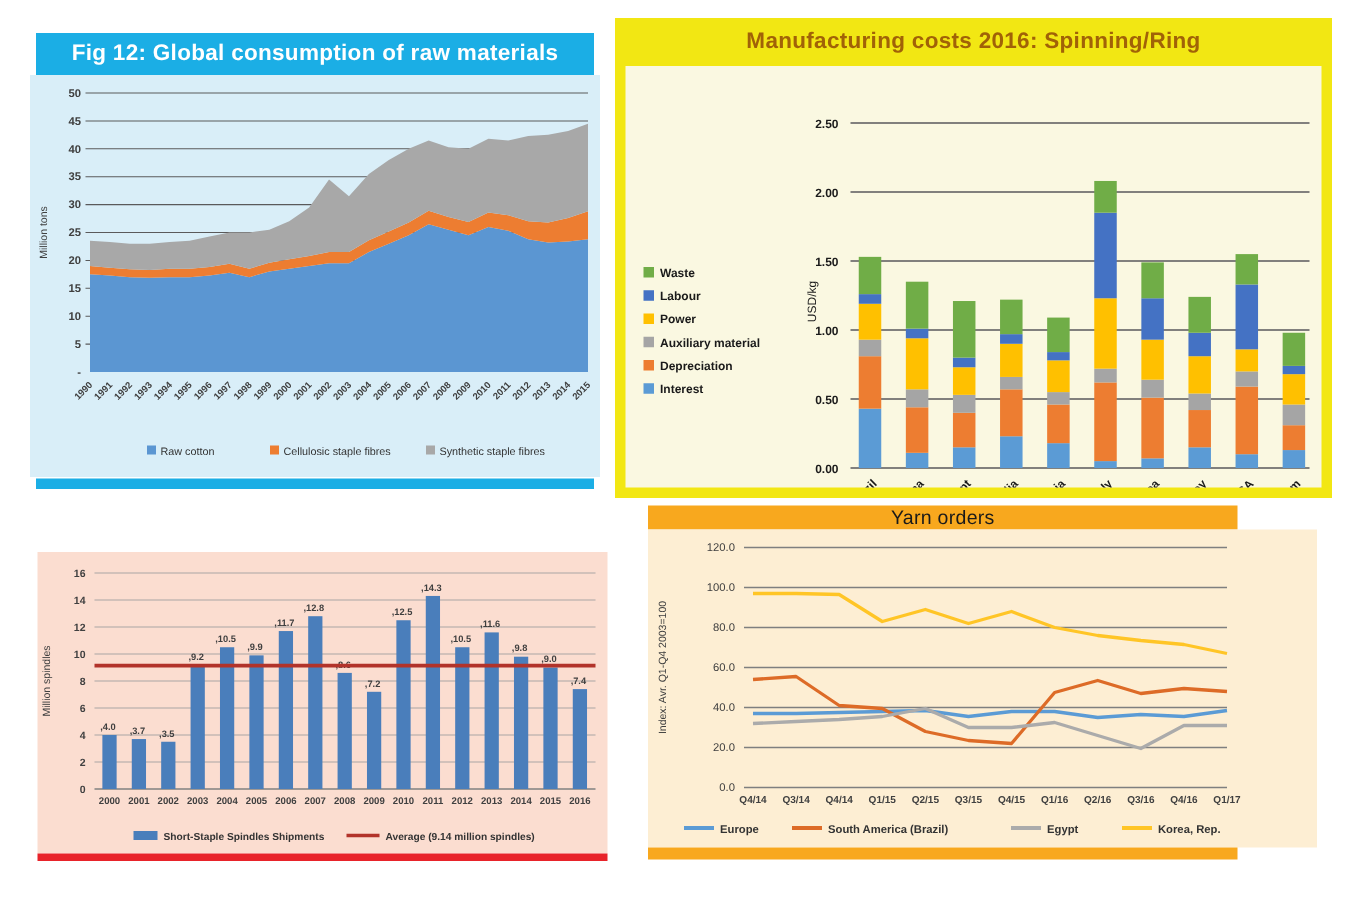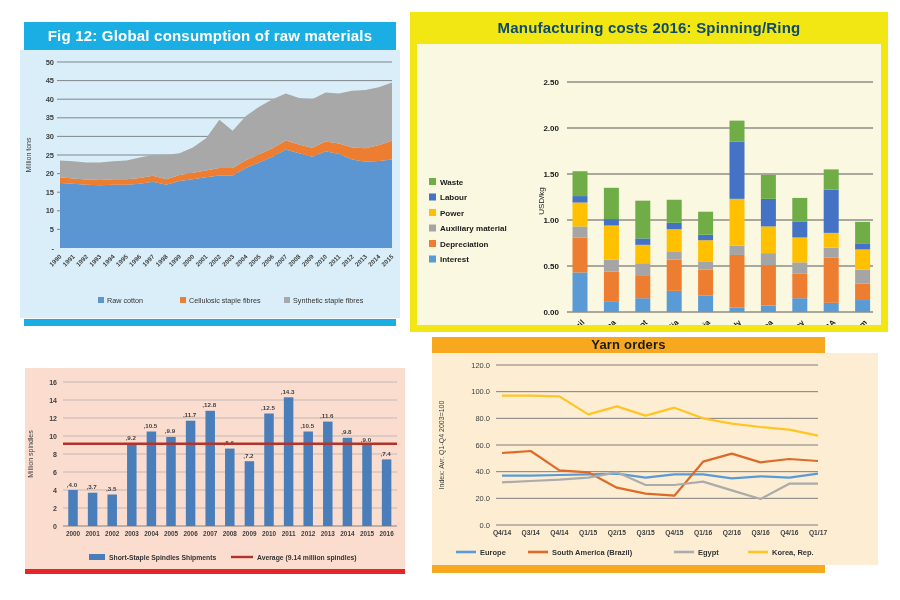--- a/index.html
+++ b/index.html
@@ -19,21 +19,21 @@
   #panel1{left:410px;top:12px;width:478px;height:320px;}
   #panel1 .panel-header{left:0;top:0;right:0;height:32px;line-height:32px;font-size:15px;}
   #panel1 .panel-body{left:7px;top:32px;width:464px;height:281px;}
 
   #panel2{left:25px;top:344px;width:380px;height:230px;}
   #panel2 .panel-header{left:0;top:0;right:0;height:24px;line-height:24px;font-size:13.5px;}
   #panel2 .panel-body{left:0;top:24px;width:380px;height:201px;}
   #panel2 .strip{left:0;bottom:0;right:0;height:5px;}
 
   #panel3{left:432px;top:337px;width:458px;height:236px;}
-  #panel3 .panel-header{left:0;top:0;width:393px;height:16px;line-height:16px;font-size:13px;font-weight:700;}
+  #panel3 .panel-header{left:0;top:0;width:393px;height:16px;line-height:16px;font-size:13px;font-weight:400;}
   #panel3 .panel-body{left:0;top:16px;width:446px;height:212px;}
   #panel3 .strip{left:0;top:228px;width:393px;height:8px;}
 </style>
 </head>
 <body>
 
 <div class="stage">
 
   <div class="panel" id="panel0">
     <div class="panel-header" style="background: rgb(27, 174, 229); color: rgb(255, 255, 255);">Fig 12: Global consumption of raw materials</div>
@@ -101,21 +101,21 @@
             <text x="169" y="253" font-size="7.2" fill="#333333">Cellulosic staple fibres</text>
             <rect x="264" y="247" width="6" height="6" fill="#A8A8A8"></rect>
             <text x="273" y="253" font-size="7.2" fill="#333333">Synthetic staple fibres</text>
           </g>
         </svg>
     </div>
     <div class="strip" style="background: rgb(27, 174, 229);"></div>
   </div>
 
   <div class="panel" id="panel1" style="background: rgb(242, 231, 19);">
-    <div class="panel-header" style="background: rgb(242, 231, 19); color: #0c4a6e; text-align: center;">Manufacturing costs 2016: Spinning/Ring</div>
+    <div class="panel-header" style="background: rgb(242, 231, 19); color: #a16207; text-align: center;">Manufacturing costs 2016: Spinning/Ring</div>
     <div class="panel-body" style="background: rgb(250, 248, 225);">
       <svg id="chart1" width="464" height="281" viewBox="0 0 464 281">
           <g>
             <line x1="150" y1="268" x2="456" y2="268" stroke="#58595b" stroke-width="1"></line>
             <text x="142" y="271" text-anchor="end" font-size="8" font-weight="700" fill="#1a1a1a">0.00</text>
             <line x1="150" y1="222" x2="456" y2="222" stroke="#58595b" stroke-width="1"></line>
             <text x="142" y="225" text-anchor="end" font-size="8" font-weight="700" fill="#1a1a1a">0.50</text>
             <line x1="150" y1="176" x2="456" y2="176" stroke="#58595b" stroke-width="1"></line>
             <text x="142" y="179" text-anchor="end" font-size="8" font-weight="700" fill="#1a1a1a">1.00</text>
             <line x1="150" y1="130" x2="456" y2="130" stroke="#58595b" stroke-width="1"></line>

